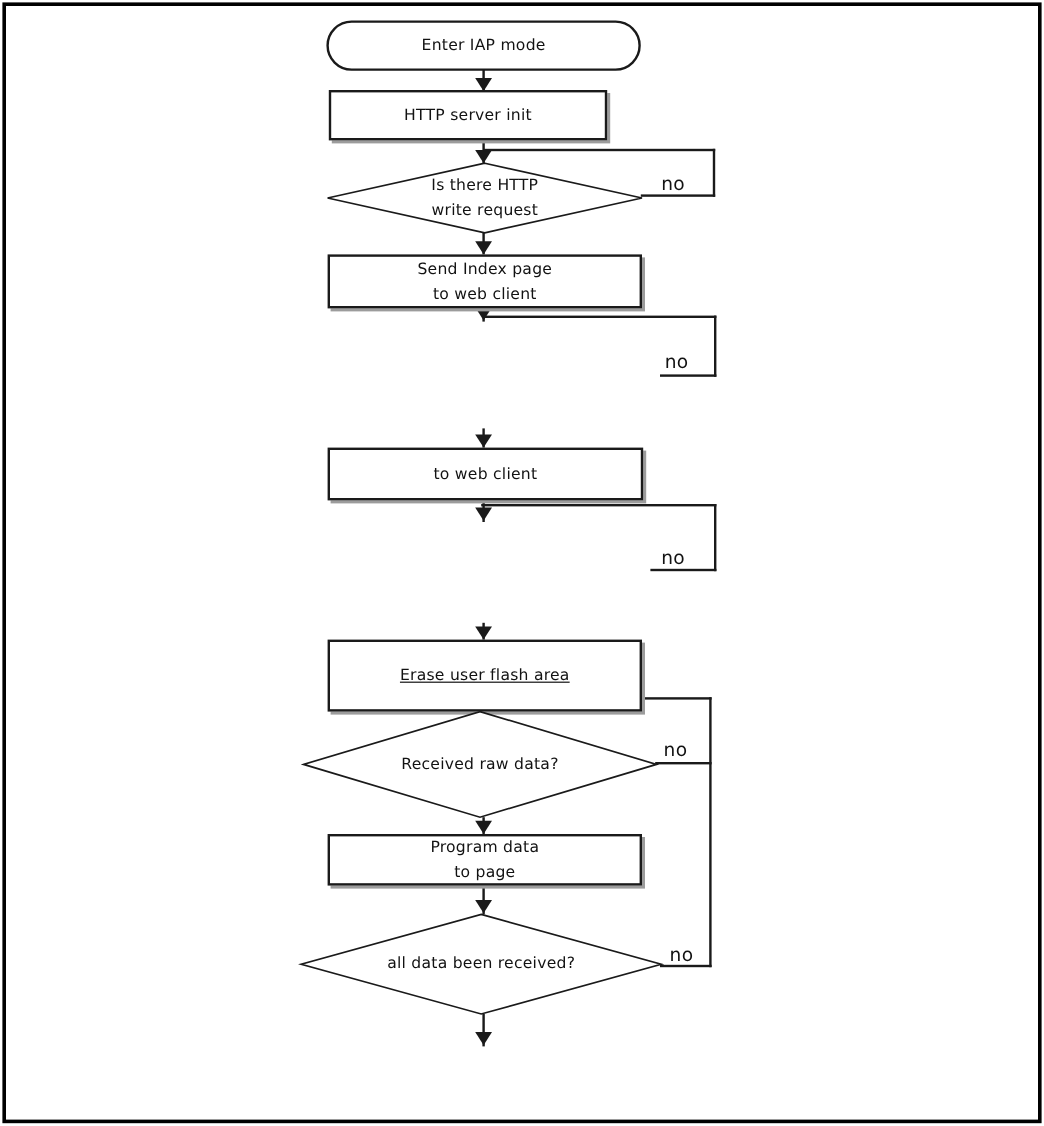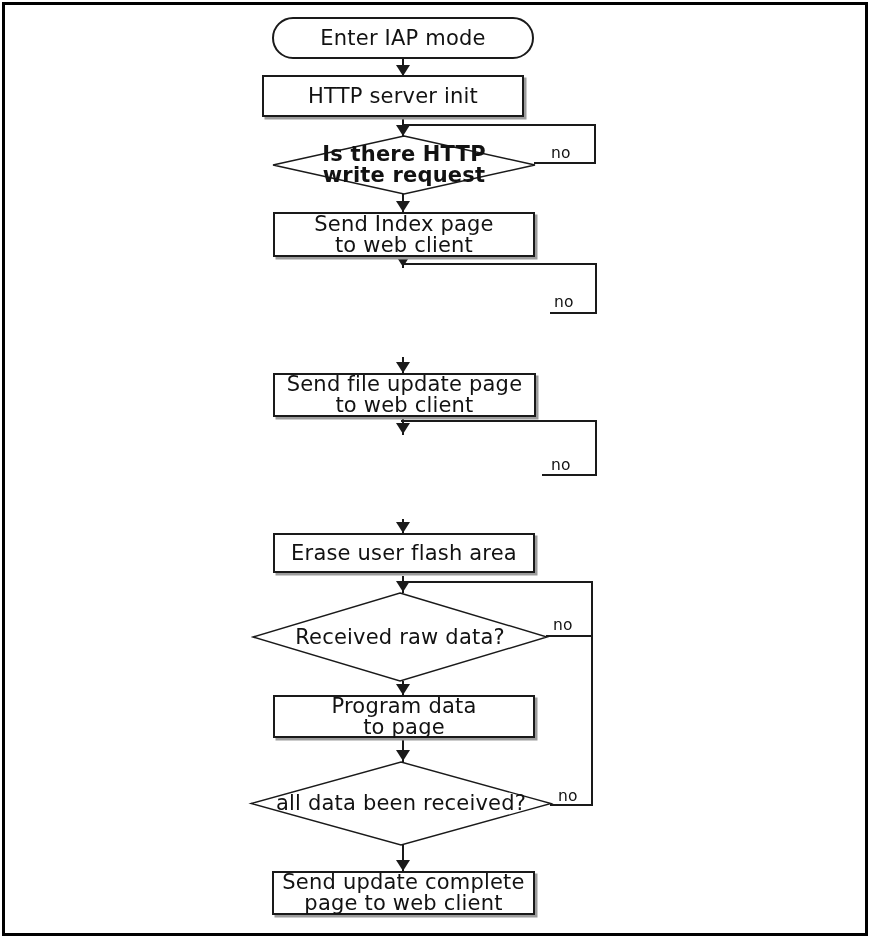--- a/index.html
+++ b/index.html
@@ -5,21 +5,21 @@
   html,body{margin:0;padding:0;background:#fff;}
   .canvas{
     position:relative;width:870px;height:938px;background:#ffffff;
     font-family:"DejaVu Sans","Liberation Sans",sans-serif;
     color:#121212;overflow:hidden;
   }
   .frame{position:absolute;inset:2px;border:3px solid #000;box-sizing:border-box;}
   .node{
     position:absolute;box-sizing:border-box;background:#ffffff;
     display:flex;flex-direction:column;align-items:center;justify-content:center;
-    text-align:center;font-size:21px;letter-spacing:0.2px;line-height:21px;
+    text-align:center;font-size:13px;letter-spacing:0.2px;line-height:21px;
   }
   .process{border:2px solid #1a1a1a;box-shadow:2.5px 2.5px 0 #9c9c9c;}
   .terminator{border:2px solid #1a1a1a;border-radius:21px;}
   .diamond{background:transparent;border:none;}
   .diamond svg{position:absolute;left:0;top:0;overflow:visible;}
   .diamond .lbl{position:relative;z-index:1;}
   .vline,.hline{position:absolute;background:#1a1a1a;}
   .vline{width:2px;}
   .hline{height:2px;}
   .arrowhead{
@@ -79,45 +79,44 @@
   <div class="no" style="left:551px;top:144px;">no</div>
   <div class="no" style="left:554px;top:293px;">no</div>
   <div class="no" style="left:551px;top:456px;">no</div>
   <div class="no" style="left:553px;top:616px;">no</div>
   <div class="no" style="left:558px;top:787px;">no</div>
 
   <div class="node terminator" style="left:272px;top:17px;width:262px;height:42px;">
     <div>Enter IAP mode</div>
   </div>
 
-  <div class="node process" style="left:262px;top:75px;width:262px;height:42px;">
+  <div class="node process" style="left:274px;top:75px;width:232px;height:42px;">
     <div>HTTP server init</div>
   </div>
 
-  <div class="node diamond" style="left:272px;top:135px;width:264px;height:60px;font-weight:bold;">
+  <div class="node diamond" style="left:272px;top:135px;width:264px;height:60px;">
     <svg width="264" height="60" viewBox="0 0 264 60">
       <polygon points="132,1 263,30 132,59 1,30" fill="#ffffff" stroke="#1a1a1a" stroke-width="1.4"></polygon>
     </svg>
     <div class="lbl">Is there HTTP</div>
     <div class="lbl">write request</div>
   </div>
 
   <div class="node process" style="left:273px;top:212px;width:262px;height:45px;">
     <div>Send Index page</div>
     <div>to web client</div>
   </div>
 
 
   <div class="node process" style="left:273px;top:373px;width:263px;height:44px;">
-    <div>Send file update page</div>
     <div>to web client</div>
   </div>
 
 
-  <div class="node process" style="left:273px;top:533px;width:262px;height:40px;">
+  <div class="node process" style="left:273px;top:533px;width:262px;height:60px;text-decoration:underline;">
     <div>Erase user flash area</div>
   </div>
 
   <div class="node diamond" style="left:252px;top:592px;width:296px;height:90px;text-align:center;">
     <svg width="296" height="90" viewBox="0 0 296 90">
       <polygon points="148,1 295,45 148,89 1,45" fill="#ffffff" stroke="#1a1a1a" stroke-width="1.4"></polygon>
     </svg>
     <div class="lbl">Received raw data?</div>
   </div>
 
@@ -126,17 +125,13 @@
     <div>to page</div>
   </div>
 
   <div class="node diamond" style="left:250px;top:761px;width:302px;height:85px;">
     <svg width="302" height="85" viewBox="0 0 302 85">
       <polygon points="151,1 301,42.5 151,84 1,42.5" fill="#ffffff" stroke="#1a1a1a" stroke-width="1.4"></polygon>
     </svg>
     <div class="lbl">all data been received?</div>
   </div>
 
-  <div class="node process" style="left:272px;top:871px;width:263px;height:44px;">
-    <div>Send update complete</div>
-    <div>page to web client</div>
-  </div>
 </div>
 
 </body></html>

